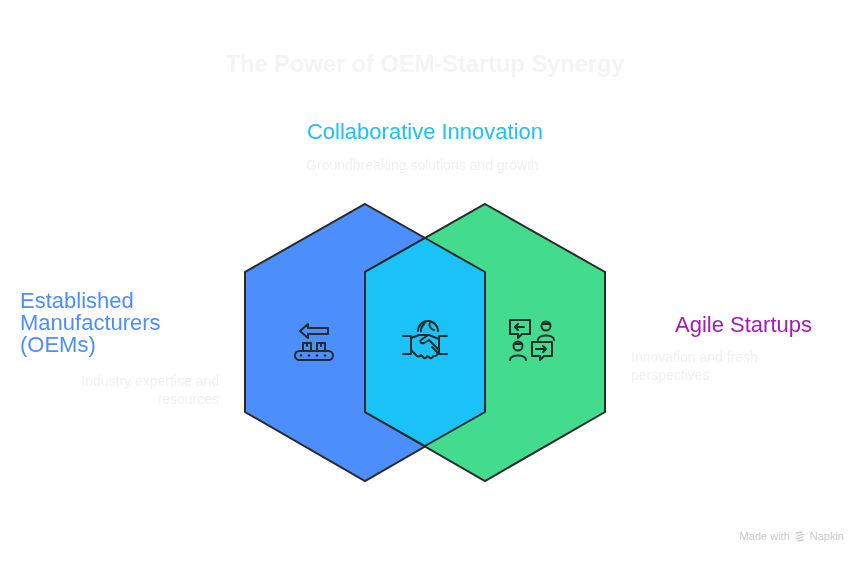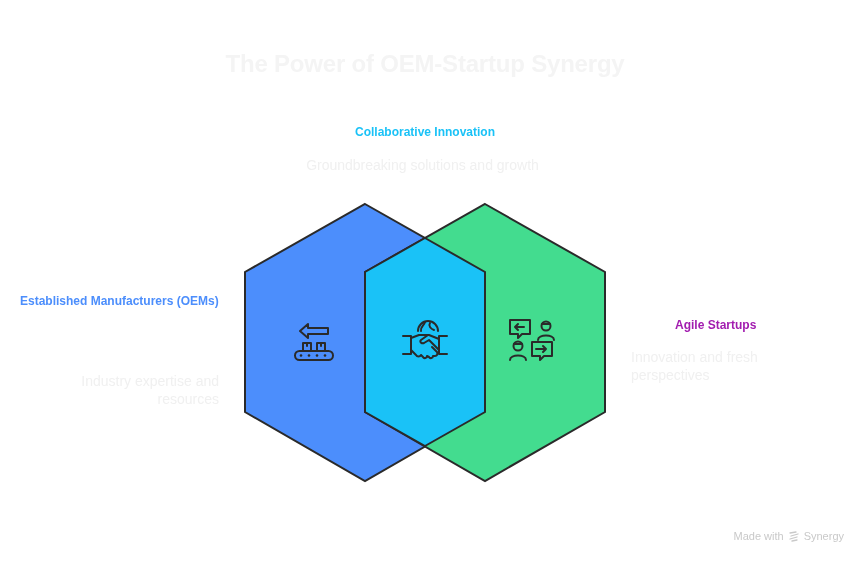--- a/index.html
+++ b/index.html
@@ -20,22 +20,22 @@
       top: 50px;
       width: 850px;
       text-align: center;
       font-size: 24px;
       font-weight: bold;
       color: #f4f4f4;
       letter-spacing: -0.2px;
     }
     .heading {
       position: absolute;
-      font-weight: bold;
-      font-size: 12px;
+      font-weight: normal;
+      font-size: 22px;
       line-height: 22px;
     }
     .desc {
       position: absolute;
       font-size: 14px;
       line-height: 18px;
       color: #f0f0f0;
     }
     #top-heading {
       left: 225px;
@@ -169,14 +169,14 @@
 <div class="watermark">
   <span>Made with</span>
   <svg width="12" height="12" viewBox="0 0 12 12">
     <g fill="none" stroke="#c9c9c9" stroke-width="1.3" stroke-linecap="round">
       <path d="M2 3 L8 2"></path>
       <path d="M3 6 L10 4"></path>
       <path d="M2 9 L9 7"></path>
       <path d="M4 11 L9 10"></path>
     </g>
   </svg>
-  <span>Synergy</span>
+  <span>Napkin</span>
 </div>
 
 </body></html>

